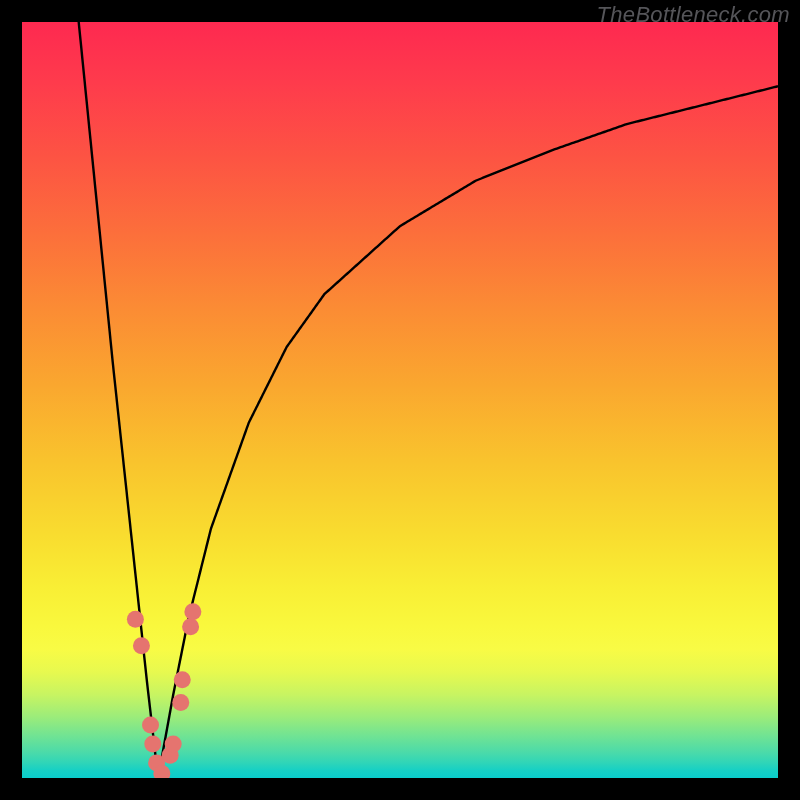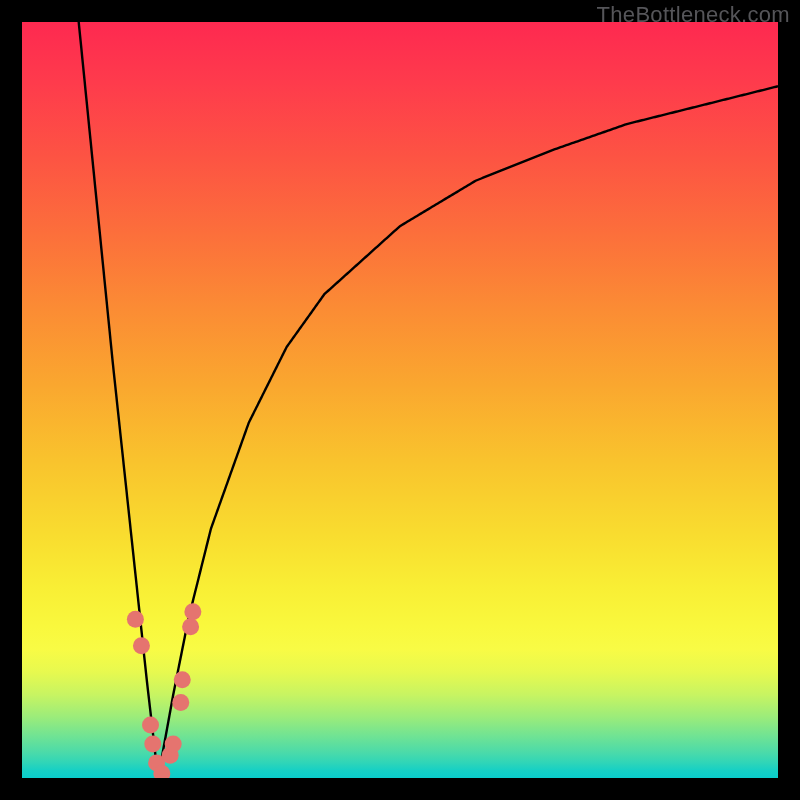--- a/index.html
+++ b/index.html
@@ -11,20 +11,21 @@
     background: #000;
     font-family: Arial, Helvetica, sans-serif;
   }
   .frame {
     position: absolute;
     top: 0;
     left: 0;
     width: 800px;
     height: 800px;
     background: #000;
+    font-style: italic;
   }
   .plot {
     position: absolute;
     top: 22px;
     left: 22px;
     width: 756px;
     height: 756px;
     overflow: hidden;
   }
   .gradient {

